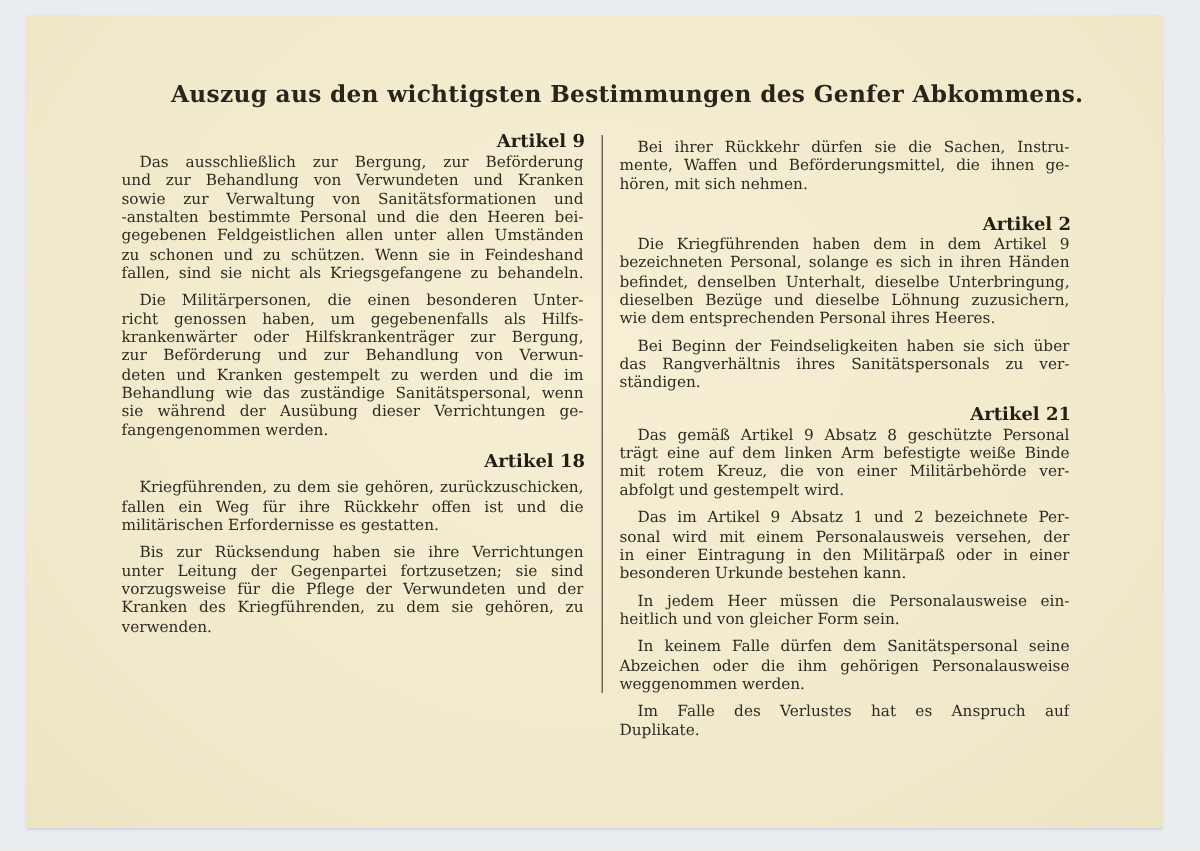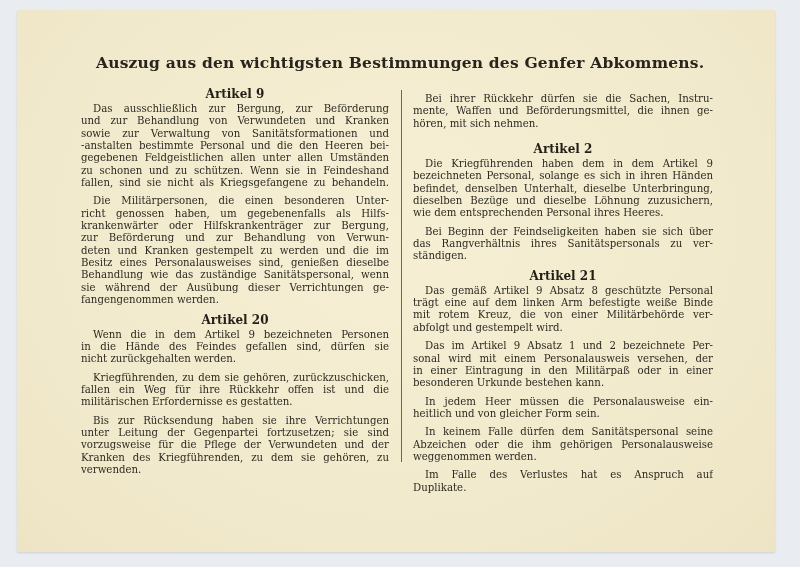--- a/index.html
+++ b/index.html
@@ -13,42 +13,42 @@
   .card {
     position: absolute;
     left: 17px; top: 10px;
     width: 758px; height: 542px;
     background: #f3ecd0;
     background-image: radial-gradient(ellipse at 50% 40%, #f6efd4 0%, #f1e9cb 70%, #ede4c4 100%);
     box-shadow: 0 1px 2px rgba(0,0,0,0.12);
   }
   .title {
     position: absolute;
-    left: 96px; top: 53px;
+    left: 114px; top: 53px;
     width: 600px;
     text-align: left;
     font-family: "DejaVu Serif", serif;
     font-weight: bold;
     font-size: 15.5px;
     letter-spacing: 0.2px;
     color: #2a251c;
     white-space: nowrap;
   }
   .col {
     position: absolute;
     top: 86px;
     font-family: "DejaVu Serif", serif;
     font-size: 10.2px;
     line-height: 12.35px;
     color: #2d2a22;
   }
   .col.left { left: 80px; width: 310px; }
   .col.right { left: 412px; width: 302px; top: 92px; }
   .heading {
-    text-align: center;
+    text-align: right;
     font-weight: bold;
     font-size: 12px;
     line-height: 16px;
     color: #231f17;
     margin: 0;
   }
   .para { margin: 1px; }
   .line {
     display: block;
     white-space: nowrap;
@@ -87,33 +87,27 @@
     <span class="line">zu schonen und zu schützen. Wenn sie in Feindeshand</span>
     <span class="line">fallen, sind sie nicht als Kriegsgefangene zu behandeln.</span>
   </div>
   <div class="gap-s"></div>
   <div class="para">
     <span class="line">Die Militärpersonen, die einen besonderen Unter-</span>
     <span class="line">richt genossen haben, um gegebenenfalls als Hilfs-</span>
     <span class="line">krankenwärter oder Hilfskrankenträger zur Bergung,</span>
     <span class="line">zur Beförderung und zur Behandlung von Verwun-</span>
     <span class="line">deten und Kranken gestempelt zu werden und die im</span>
-    <span class="line">Besitz eines Personalausweises sind, genießen dieselbe</span>
     <span class="line">Behandlung wie das zuständige Sanitätspersonal, wenn</span>
     <span class="line">sie während der Ausübung dieser Verrichtungen ge-</span>
     <span class="line last">fangengenommen werden.</span>
   </div>
   <div class="gap-s"></div>
 
-  <div class="heading">Artikel 20</div>
-  <div class="para">
-    <span class="line">Wenn die in dem Artikel 9 bezeichneten Personen</span>
-    <span class="line">in die Hände des Feindes gefallen sind, dürfen sie</span>
-    <span class="line last">nicht zurückgehalten werden.</span>
-  </div>
+  <div class="heading">Artikel 18</div>
   <div class="gap-s"></div>
   <div class="para">
     <span class="line">Kriegführenden, zu dem sie gehören, zurückzuschicken,</span>
     <span class="line">fallen ein Weg für ihre Rückkehr offen ist und die</span>
     <span class="line last">militärischen Erfordernisse es gestatten.</span>
   </div>
   <div class="gap-s"></div>
   <div class="para">
     <span class="line">Bis zur Rücksendung haben sie ihre Verrichtungen</span>
     <span class="line">unter Leitung der Gegenpartei fortzusetzen; sie sind</span>

